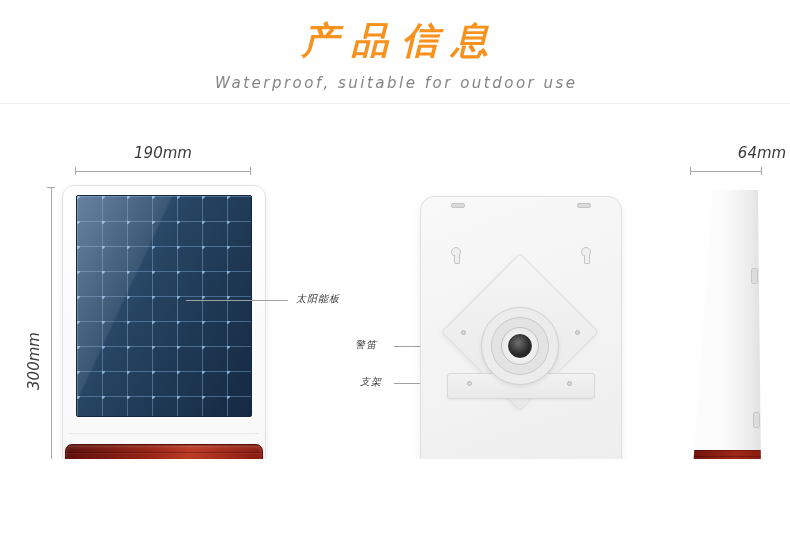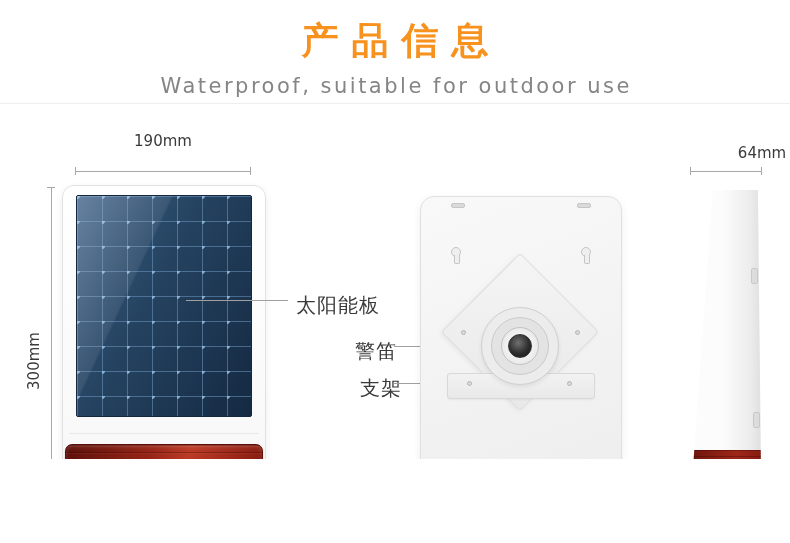--- a/index.html
+++ b/index.html
@@ -6,28 +6,28 @@
     --accent-orange: #f7921e;
     --panel-blue: #1d3553;
     --lens-red: #a8231a;
     --dim-line: #a8a8a8;
     --text-dark: #3a3a3a;
   }
   * { margin:0; padding:0; box-sizing:border-box; }
   html, body { background:#ffffff; }
   body { font-family:"DejaVu Sans","Liberation Sans",sans-serif; }
 
-  .page { position:relative; width:790px; height:459px; background:#fff; overflow:hidden; }
+  .page { position:relative; width:790px; height:459px; background:#fff; overflow:hidden;font-style:italic; }
 
   
   .title { position:absolute; top:16px; left:0; width:100%; text-align:center;
            font-size:37px; font-weight:700; color:var(--accent-orange);
            letter-spacing:13px; text-indent:13px; }
   .subtitle { position:absolute; top:74px; left:0; width:100%; text-align:center;
-              font-size:21px; color:#858585; letter-spacing:2.5px; text-indent:2.5px; }
+              font-size:15px; color:#858585; letter-spacing:2.5px; text-indent:2.5px; }
   .header-divider { position:absolute; top:103px; left:0; width:100%; height:1px; background:#eeeeee; }
 
   
   .dim-text { position:absolute; font-size:15px; color:var(--text-dark); text-align:center; }
   .dim-line-h { position:absolute; height:8px;
                 border-left:1px solid var(--dim-line); border-right:1px solid var(--dim-line);
                 background:linear-gradient(var(--dim-line),var(--dim-line)) 0 50%/100% 1px no-repeat; }
   .dim-line-v { position:absolute; width:8px;
                 border-top:1px solid var(--dim-line); border-bottom:1px solid var(--dim-line);
                 background:linear-gradient(var(--dim-line),var(--dim-line)) 50% 0/1px 100% no-repeat; }
@@ -56,21 +56,21 @@
   .front-groove { position:absolute; left:6px; top:247px; width:190px; height:1px; background:#e9e9e9; }
   .lens { position:absolute; left:2px; top:258px; width:198px; height:80px; border-radius:7px;
           border:1px solid #5e0f09;
           background-image:
             repeating-linear-gradient(to bottom, rgba(40,0,0,.32) 0 1px, rgba(255,120,90,.10) 1px 2px, rgba(0,0,0,0) 2px 7px),
             linear-gradient(105deg, #5c100a 0%, #972517 40%, #bb3a26 58%, #7c150d 100%);
           box-shadow: inset 0 2px 4px rgba(255,255,255,.15), 0 1px 2px rgba(0,0,0,.15); }
 
   
   .callout-line { position:absolute; height:1px; background:#a0a0a0; }
-  .callout-label { position:absolute; font-size:20px; color:var(--text-dark); letter-spacing:1px; white-space:nowrap; }
+  .callout-label { position:absolute; font-size:10px; color:var(--text-dark); letter-spacing:1px; white-space:nowrap; }
 
   
   .back-view { position:absolute; left:420px; top:196px; width:202px; height:336px;
                background:linear-gradient(160deg,#f9f9f9,#ececec);
                border:1px solid #e0e0e0; border-radius:14px;
                box-shadow:0 3px 8px rgba(0,0,0,.07); }
   .clip { position:absolute; width:14px; height:5px; background:#dadada;
           border:1px solid #c6c6c6; border-radius:2px; }
   .keyhole { position:absolute; width:10px; height:10px; background:#efefef;
              border:1px solid #c4c4c4; border-radius:50%; }
@@ -114,21 +114,21 @@
 </style>
 </head>
 <body>
 
 <div class="page">
 
   <div class="title">产品信息</div>
   <div class="subtitle">Waterproof, suitable for outdoor use</div>
   <div class="header-divider"></div>
 
-  <div class="dim-text" style="left:75px; top:132px; width:176px;">190mm</div>
+  <div class="dim-text" style="left:75px; top:144px; width:176px;">190mm</div>
   <div class="dim-line-h" style="left:75px; top:167px; width:176px;"></div>
   <div class="dim-line-v" style="left:47px; top:187px; height:349px;"></div>
   <div class="dim-rot-wrap">
     <span>300mm</span>
   </div>
 
   <div class="front-view">
     <div class="solar-panel">
       <div class="solar-sheen"></div>
     </div>

